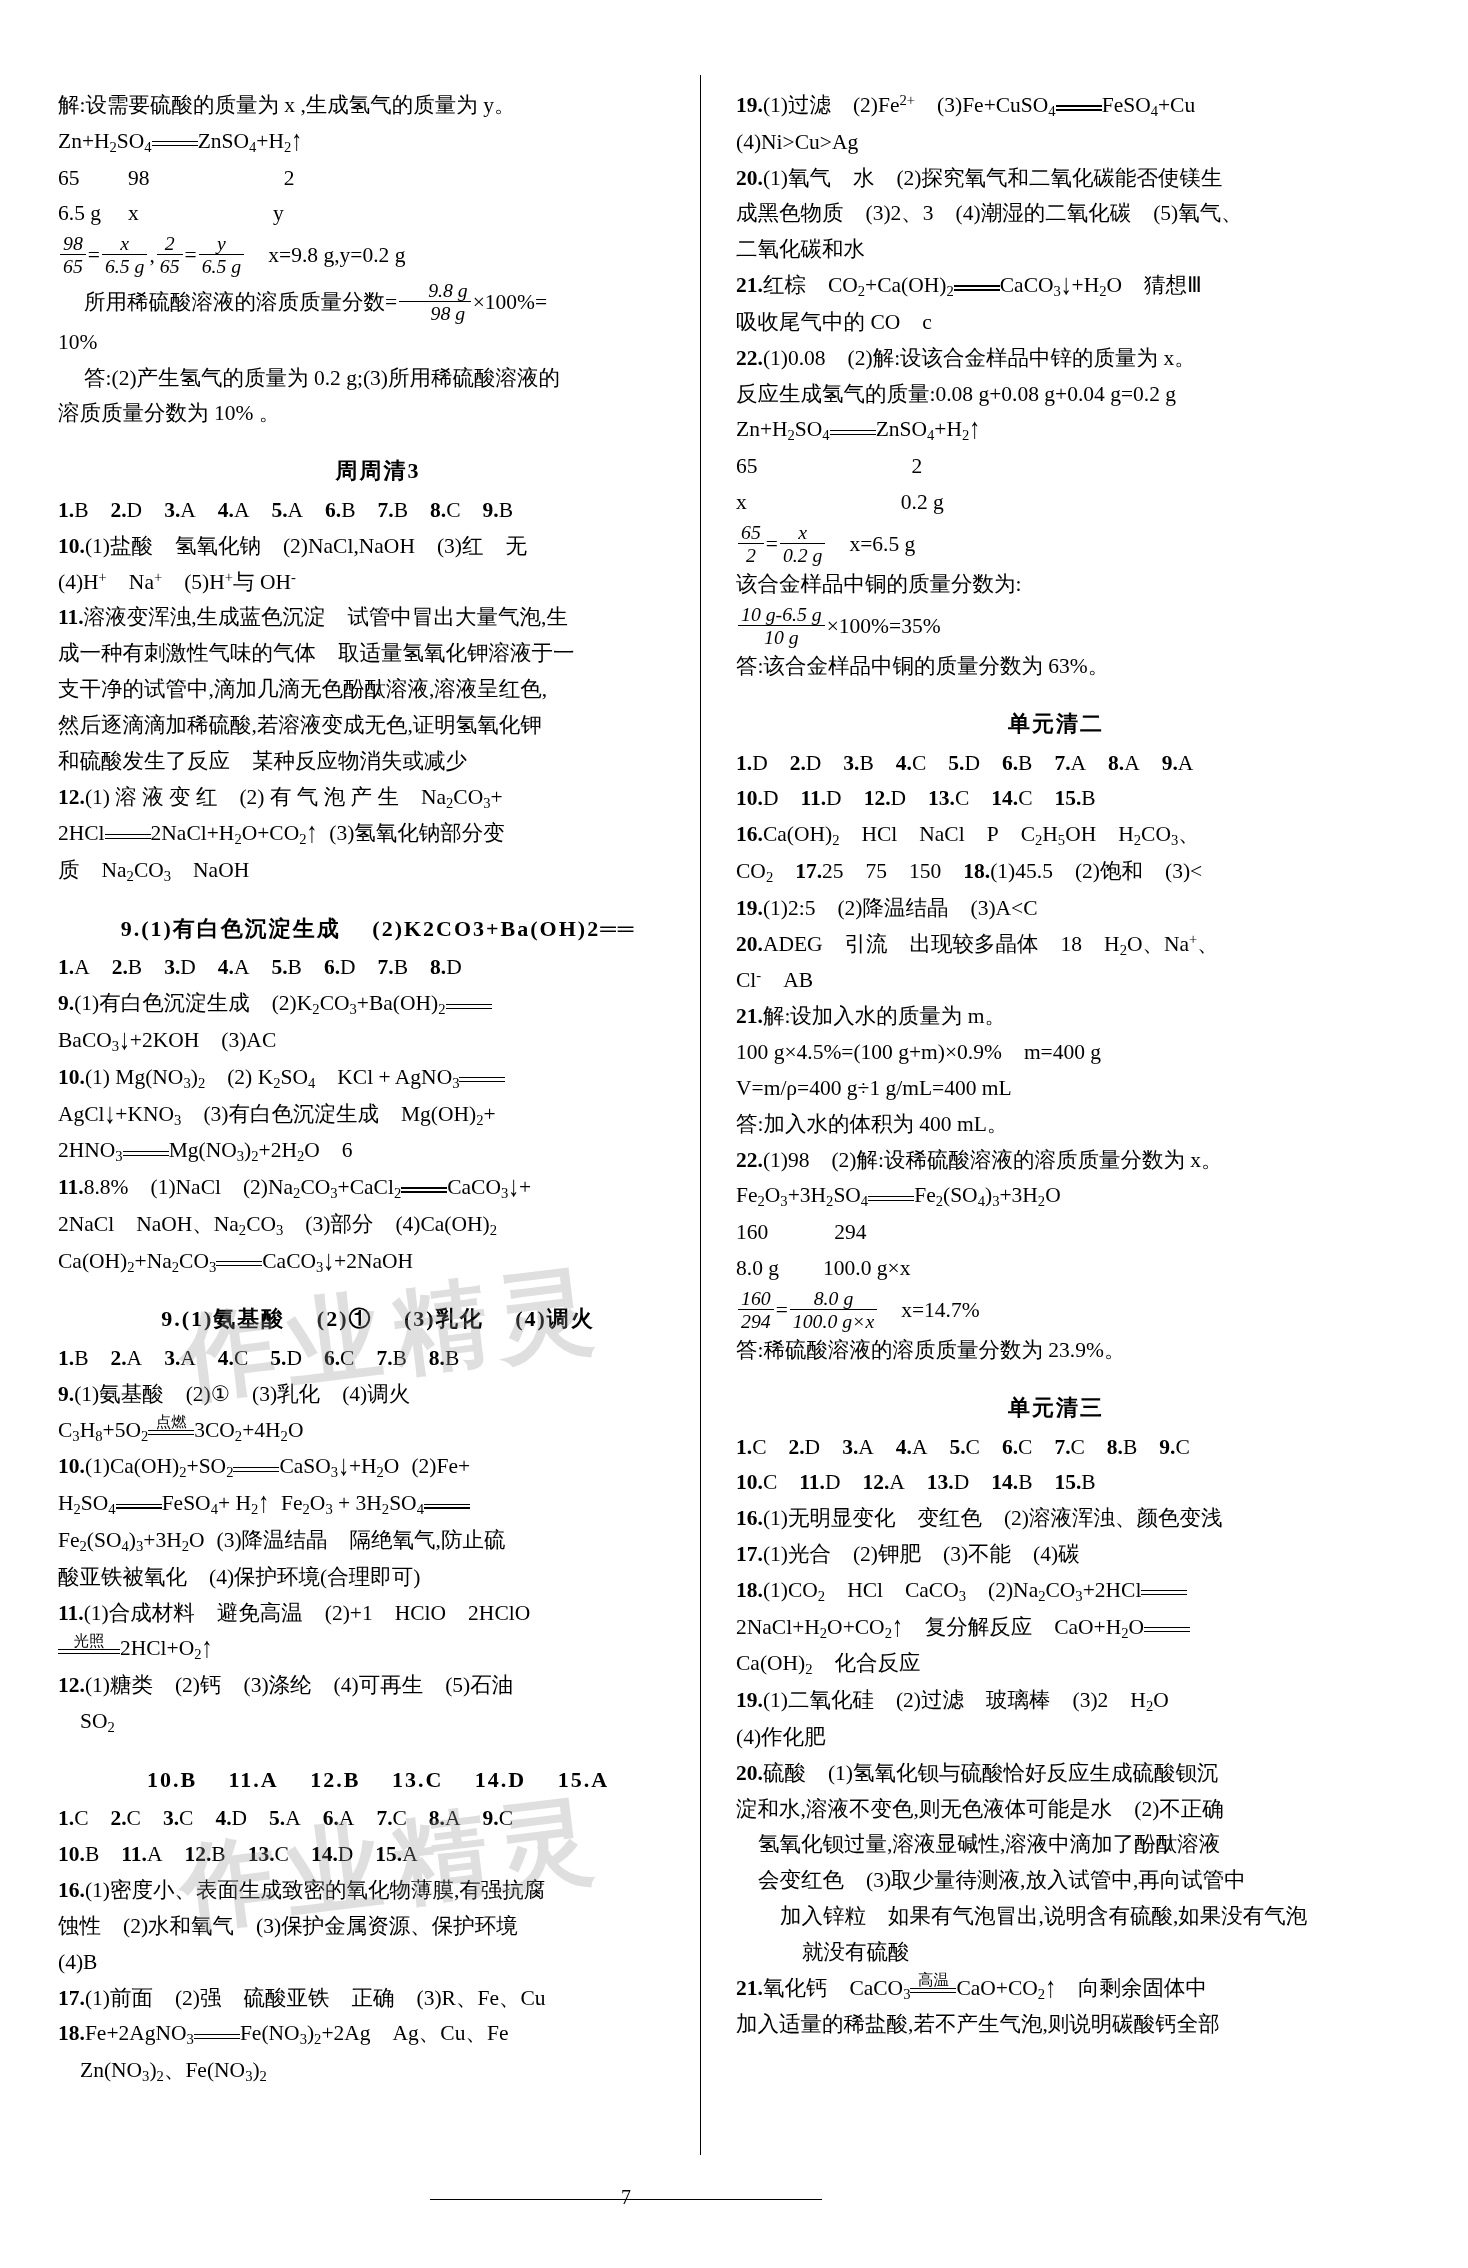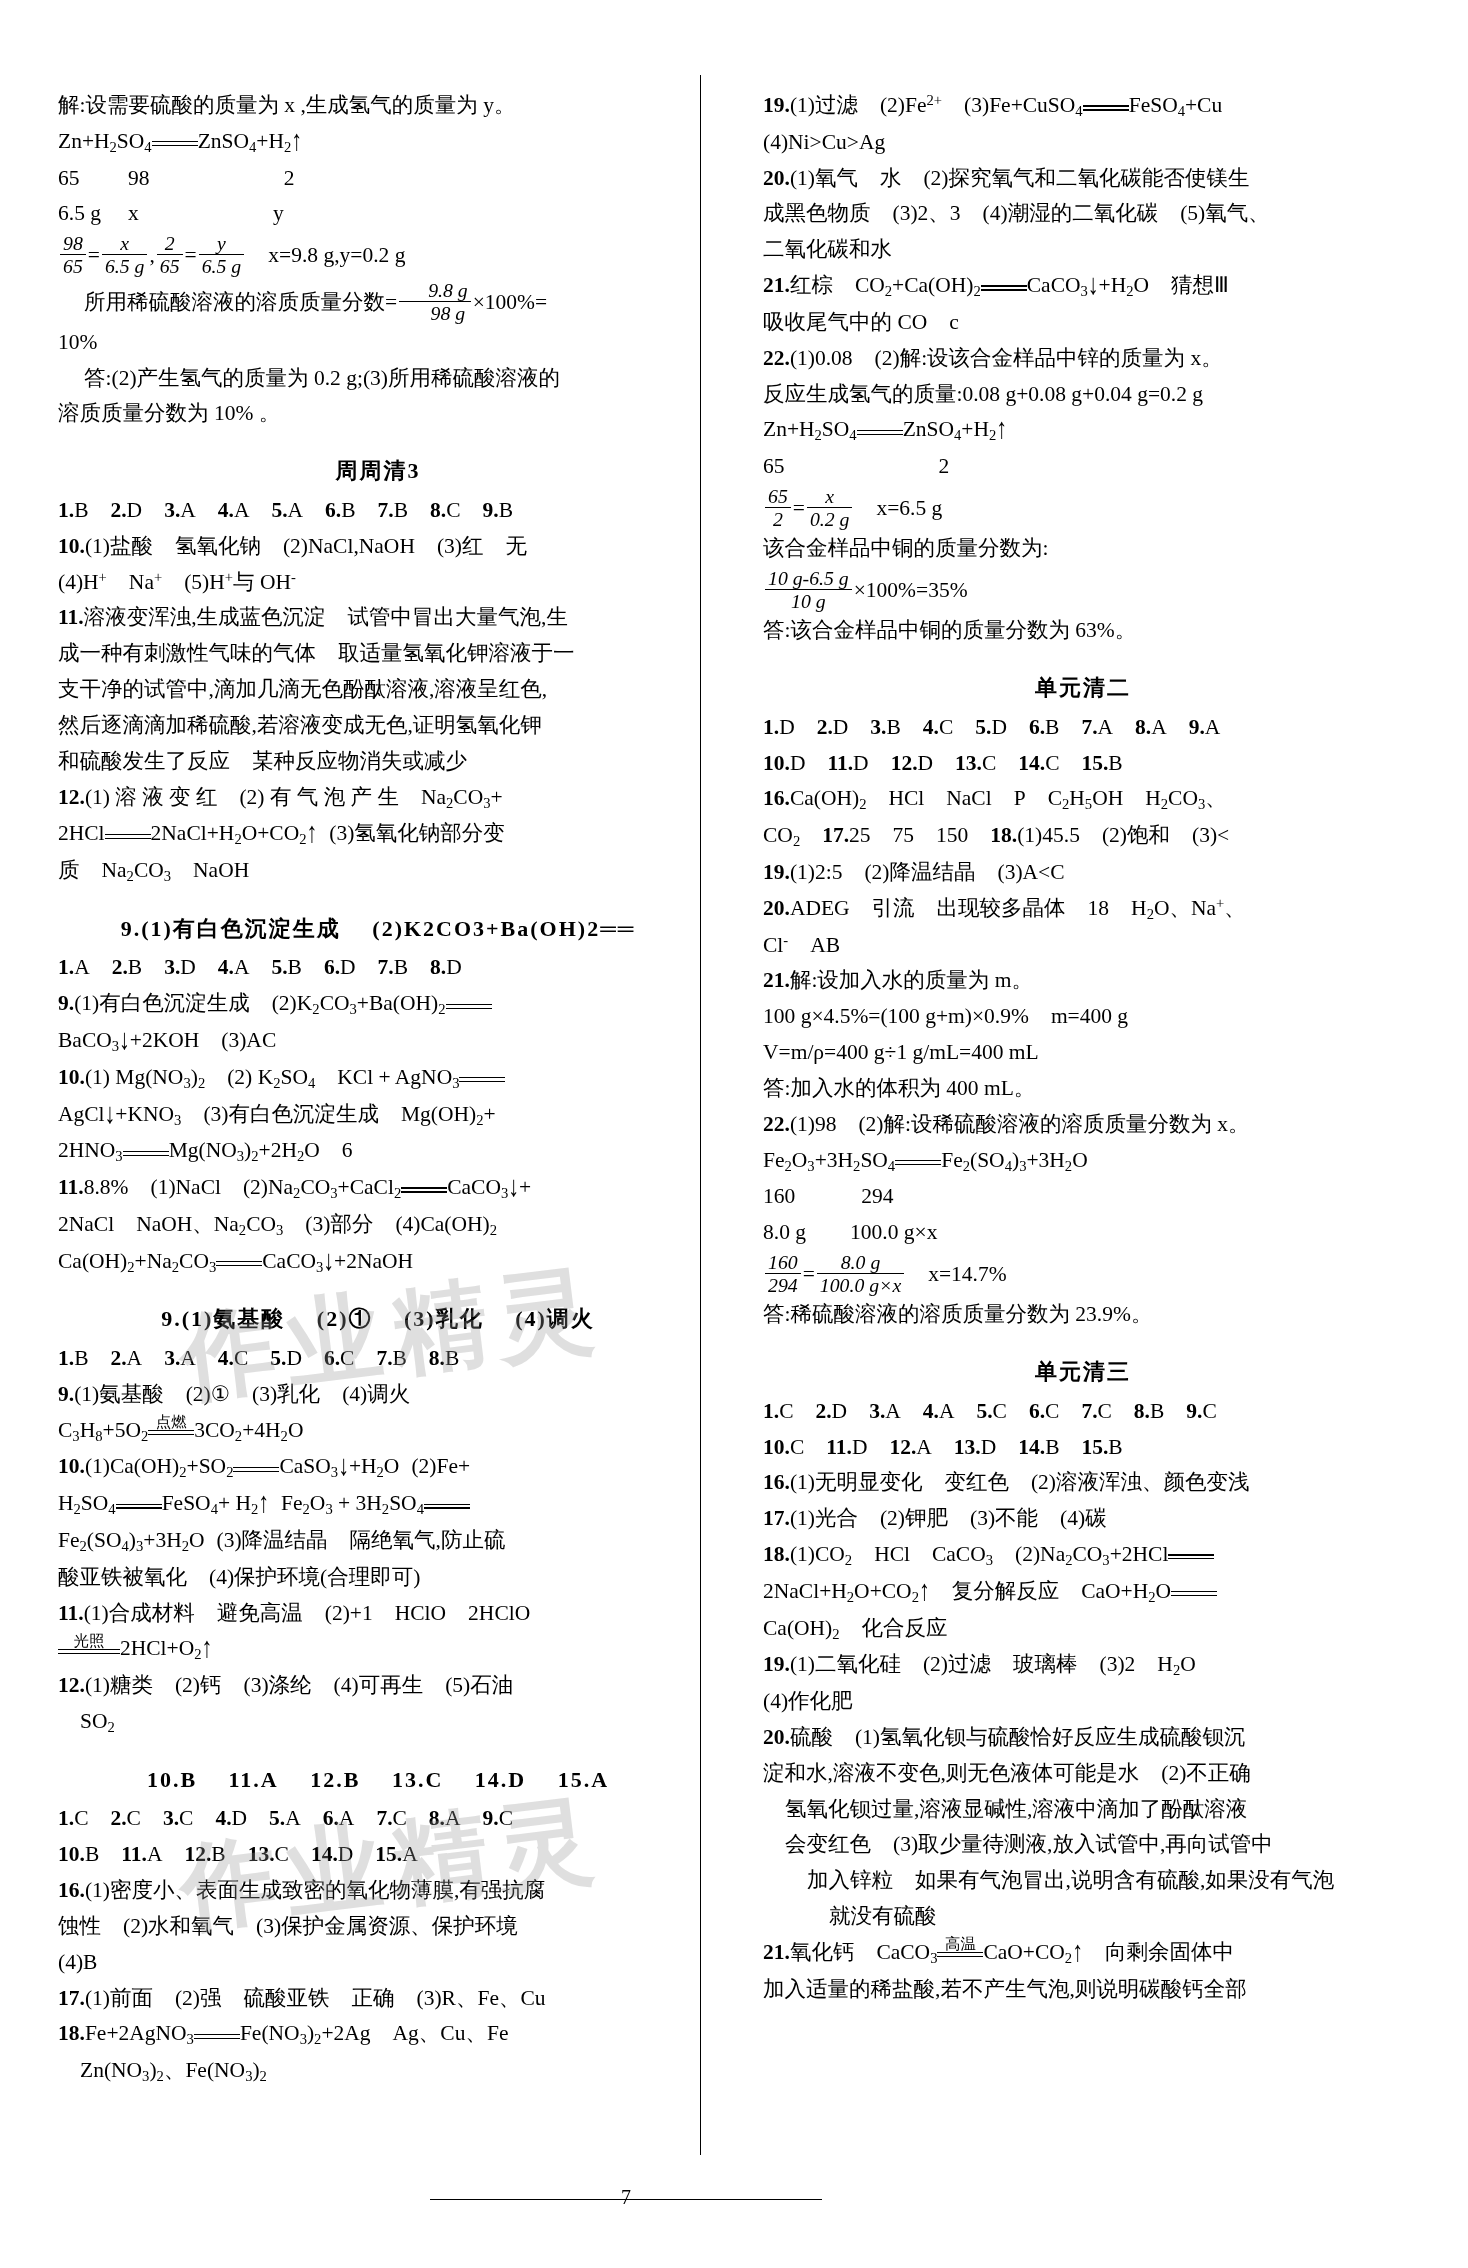--- a/index.html
+++ b/index.html
@@ -22,21 +22,21 @@
     height: 2268px;
   }
   .col {
     position: absolute;
     top: 88px;
     width: 640px;
     font-size: 21.5px;
     line-height: 1.62;
   }
   .col-left { left: 58px; }
-  .col-right { left: 763px; }
+  .col-right { left: 736px; }
   .divider {
     position: absolute;
     left: 700px;
     top: 75px;
     width: 1px;
     height: 2080px;
     background: #000;
   }
   p {
     margin: 0 0 1px 0;
@@ -222,20 +222,21 @@
     <p>成黑色物质<span class="spc"></span>(3)2、3<span class="spc"></span>(4)潮湿的二氧化碳<span class="spc"></span>(5)氧气、</p>
     <p>二氧化碳和水</p>
 
     <p><span class="bnum">21.</span>红棕<span class="spc"></span>CO<sub>2</sub>+Ca(OH)<sub>2</sub><span class="eqarrow"></span>CaCO<sub>3</sub><span class="dn">↓</span>+H<sub>2</sub>O<span class="spc"></span>猜想Ⅲ</p>
     <p>吸收尾气中的 CO<span class="spc"></span>c</p>
 
     <p><span class="bnum">22.</span>(1)0.08<span class="spc"></span>(2)解:设该合金样品中锌的质量为 x。</p>
     <p>反应生成氢气的质量:0.08 g+0.08 g+0.04 g=0.2 g</p>
     <p>Zn+H<sub>2</sub>SO<sub>4</sub><span class="eqarrow"></span>ZnSO<sub>4</sub>+H<sub>2</sub><span class="up">↑</span></p>
     <p>65<span class="spc"></span><span class="spc"></span><span class="spc"></span><span class="spc"></span><span class="spc"></span><span class="spc"></span><span class="spc"></span>2</p>
+    <p>x<span class="spc"></span><span class="spc"></span><span class="spc"></span><span class="spc"></span><span class="spc"></span><span class="spc"></span><span class="spc"></span>0.2 g</p>
 
     <p><span class="frac"><span class="num">65</span><span class="den">2</span></span>=<span class="frac"><span class="num">x</span><span class="den">0.2 g</span></span><span class="spc"></span>x=6.5 g</p>
 
     <p>该合金样品中铜的质量分数为:</p>
 
     <p><span class="frac"><span class="num">10 g-6.5 g</span><span class="den">10 g</span></span>×100%=35%</p>
 
     <p>答:该合金样品中铜的质量分数为 63%。</p>
 
     <p class="center">单元清二</p>

